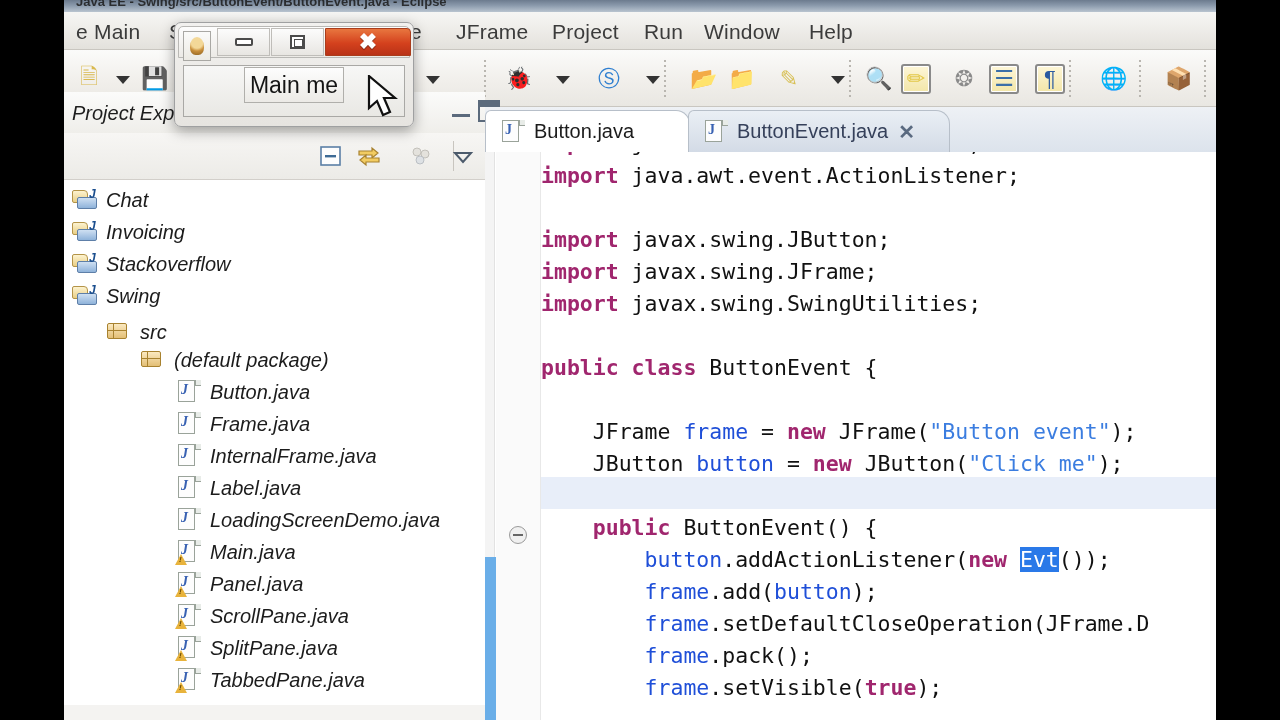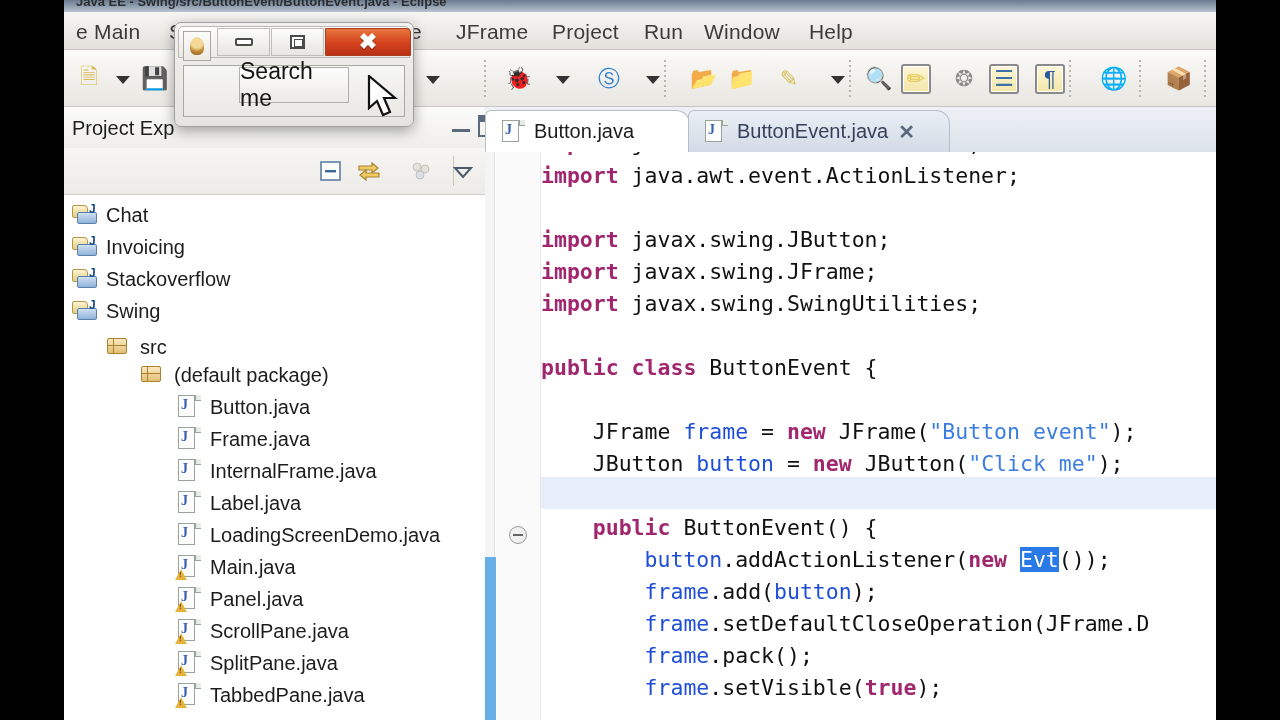--- a/index.html
+++ b/index.html
@@ -60,22 +60,23 @@
     border-left: 7px solid transparent; border-right: 7px solid transparent;
     border-top: 8px solid #333;
   }
   .tb-sep {
     position: absolute; top: 10px; width: 2px; height: 38px;
     background: repeating-linear-gradient(180deg,#b9b6b0 0 2px, transparent 2px 5px);
   }
 
   
   .left-panel {
-    position: absolute; left: 0; top: 107px; width: 421px; height: 613px;
+    position: absolute; left: 0; top: 92px; width: 421px; height: 613px;
     background: #3b82f6;
+    font-style: italic;
   }
   .pe-header {
     position: absolute; left: 0; top: 0; width: 421px; height: 41px;
     background: linear-gradient(180deg,#fbfbfa,#efeeea);
   }
   .pe-title {
     position: absolute; left: 8px; top: 10px;
     font-size: 20px; color: #1e1e1e; white-space: nowrap;
   }
   .pe-toolbar {
@@ -430,21 +431,21 @@
             <span class="glyph-min"></span>
           </span>
         <span class="sw-btn max">
             <span class="glyph-max"></span>
           </span>
         <span class="sw-btn close">
             <span class="glyph-close">✖</span>
           </span>
       </div>
       <div class="sw-content">
-        <span class="sw-button">Search me</span>
+        <span class="sw-button">Main me</span>
       </div>
     </div>
 
     <span class="cursor">
       <svg width="40" height="48" viewBox="0 0 40 48">
         <path d="M2 1 L2 33 L10 26 L16 40 L23 37 L17 23 L28 23 Z" fill="#fff" stroke="#111" stroke-width="2.2"></path>
       </svg>
     </span>
 
   </div>

